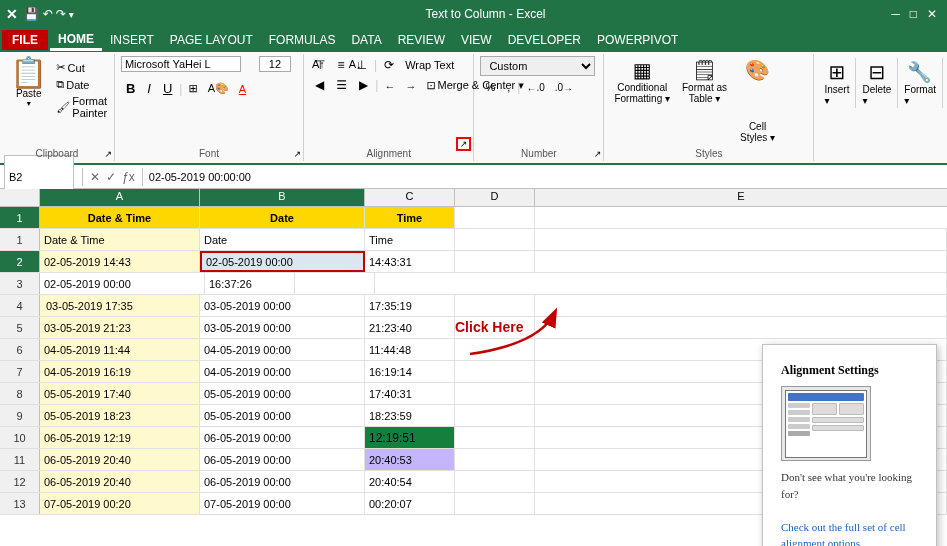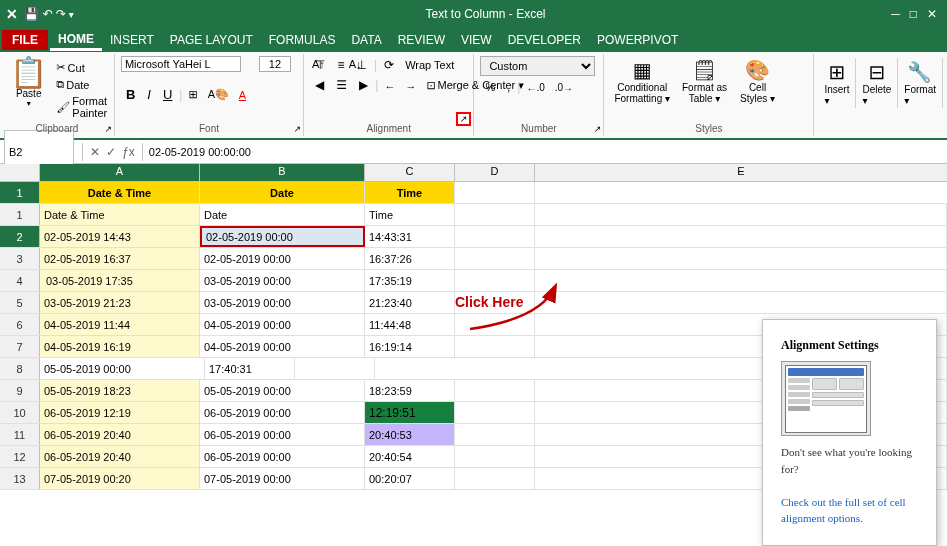--- a/index.html
+++ b/index.html
@@ -63,21 +63,21 @@
             <span style="font-size:11px;">🖌</span>
             <span>Format Painter</span>
           </div>
         </div>
       </div>
       <span style="position:absolute;bottom:2px;left:0;right:0;text-align:center;font-size:10px;color:#555;">Clipboard</span>
       <span style="position:absolute;bottom:2px;right:2px;font-size:9px;cursor:pointer;">↗</span>
     </div>
 
     <div style="display:flex;flex-direction:column;padding:2px 6px 16px 6px;border-right:1px solid #d0d0d0;position:relative;min-width:175px;">
-      <div style="display:flex;align-items:center;gap:18px;margin-bottom:13px;">
+      <div style="display:flex;align-items:center;gap:18px;margin-bottom:7px;">
         <input type="text" value="Microsoft YaHei L" style="border: 1px solid rgb(170, 170, 170); padding: 1px 3px; width: 120px; font-size: 11px;">
         <input type="text" value="12" style="border: 1px solid rgb(170, 170, 170); padding: 1px 3px; width: 32px; font-size: 11px; text-align: center;">
         <button style="background:none;border:1px solid transparent;cursor:pointer;font-size:11px;padding:0 2px;">A↑</button>
         <button style="background:none;border:1px solid transparent;cursor:pointer;font-size:11px;padding:0 2px;">A↓</button>
       </div>
       <div style="display:flex;align-items:center;gap:2px;">
         <button style="background:none;border:1px solid transparent;cursor:pointer;font-size:13px;font-weight:bold;padding:1px 4px;">B</button>
         <button style="background:none;border:1px solid transparent;cursor:pointer;font-size:13px;font-style:italic;padding:1px 4px;">I</button>
         <button style="background:none;border:1px solid transparent;cursor:pointer;font-size:13px;text-decoration:underline;padding:1px 4px;">U</button>
         <span style="color:#ccc;">|</span>
@@ -134,21 +134,21 @@
         <div style="display:flex;flex-direction:column;align-items:center;cursor:pointer;padding:2px 4px;min-width:60px;">
           <span style="font-size:20px;">▦</span>
           <span style="font-size:10px;text-align:center;">Conditional<br>Formatting ▾</span>
         </div>
         <div style="display:flex;flex-direction:column;align-items:center;cursor:pointer;padding:2px 4px;min-width:55px;">
           <span style="font-size:20px;">🗒</span>
           <span style="font-size:10px;text-align:center;">Format as<br>Table ▾</span>
         </div>
         <div style="display:flex;flex-direction:column;align-items:center;cursor:pointer;padding:2px 4px;min-width:45px;">
           <span style="font-size:20px;">🎨</span>
-          <span style="font-size:10px;text-align:center;">Cell<br>Styles ▾</span>
+          <span style="font-size:10px;text-align:center;margin-top:39px;">Cell<br>Styles ▾</span>
         </div>
       </div>
       <span style="position:absolute;bottom:2px;left:0;right:0;text-align:center;font-size:10px;color:#555;">Styles</span>
     </div>
 
     <div style="flex:1;display:flex;align-items:flex-start;padding:4px;">
       <div style="display:flex;flex-direction:column;align-items:center;cursor:pointer;padding:2px 6px;border-right:1px solid #d0d0d0;">
         <span style="font-size:20px;">⊞</span>
         <span style="font-size:10px;">Insert ▾</span>
       </div>
@@ -207,21 +207,20 @@
           <div style="display: flex; border-bottom: 1px solid rgb(224, 224, 224); height: 22px;">
             <div style="width: 40px; min-width: 40px; text-align: center; font-size: 11px; border-right: 1px solid rgb(192, 192, 192); display: flex; align-items: center; justify-content: center; background: rgb(33, 115, 70); color: white;">2</div>
             <div style="width: 160px; min-width: 160px; border-right: 1px solid rgb(224, 224, 224); padding: 1px 4px; font-size: 11px; background: rgb(255, 250, 205); display: flex; align-items: center; overflow: hidden; white-space: nowrap;">02-05-2019 14:43</div>
             <div style="width: 165px; min-width: 165px; border: 2px solid rgb(192, 0, 0); padding: 1px 4px; font-size: 11px; background: rgb(220, 230, 241); display: flex; align-items: center; overflow: hidden; white-space: nowrap;">02-05-2019 00:00</div>
             <div style="width: 90px; min-width: 90px; border-right: 1px solid rgb(224, 224, 224); padding: 1px 4px; font-size: 11px; background: rgb(255, 255, 255); display: flex; align-items: center; overflow: hidden; white-space: nowrap;">14:43:31</div>
             <div style="width: 80px; min-width: 80px; border-right: 1px solid rgb(224, 224, 224); padding: 1px 4px; font-size: 11px; background: rgb(255, 255, 255); display: flex; align-items: center; overflow: hidden; white-space: nowrap;"></div>
             <div style="flex: 1 1 0%; border-right: 1px solid rgb(224, 224, 224); padding: 1px 4px; font-size: 11px; background: rgb(255, 255, 255); display: flex; align-items: center; overflow: hidden; white-space: nowrap;"></div>
           </div>
           <div style="display: flex; border-bottom: 1px solid rgb(224, 224, 224); height: 22px;">
             <div style="width: 40px; min-width: 40px; text-align: center; font-size: 11px; border-right: 1px solid rgb(192, 192, 192); display: flex; align-items: center; justify-content: center; background: rgb(240, 240, 240); color: rgb(51, 51, 51);">3</div>
-            <div style="width: 160px; min-width: 160px; border-right: 1px solid rgb(224, 224, 224); padding: 1px 4px; font-size: 11px; background: rgb(255, 250, 205); display: flex; align-items: center; overflow: hidden; white-space: nowrap;">02-05-2019 16:37</div>
             <div style="width: 165px; min-width: 165px; border-right: 1px solid rgb(224, 224, 224); padding: 1px 4px; font-size: 11px; background: rgb(255, 255, 255); display: flex; align-items: center; overflow: hidden; white-space: nowrap;">02-05-2019 00:00</div>
             <div style="width: 90px; min-width: 90px; border-right: 1px solid rgb(224, 224, 224); padding: 1px 4px; font-size: 11px; background: rgb(255, 255, 255); display: flex; align-items: center; overflow: hidden; white-space: nowrap;">16:37:26</div>
             <div style="width: 80px; min-width: 80px; border-right: 1px solid rgb(224, 224, 224); padding: 1px 4px; font-size: 11px; background: rgb(255, 255, 255); display: flex; align-items: center; overflow: hidden; white-space: nowrap;"></div>
             <div style="flex: 1 1 0%; border-right: 1px solid rgb(224, 224, 224); padding: 1px 4px; font-size: 11px; background: rgb(255, 255, 255); display: flex; align-items: center; overflow: hidden; white-space: nowrap;"></div>
           </div>
           <div style="display: flex; border-bottom: 1px solid rgb(224, 224, 224); height: 22px;">
             <div style="width: 40px; min-width: 40px; text-align: center; font-size: 11px; border-right: 1px solid rgb(192, 192, 192); display: flex; align-items: center; justify-content: center; background: rgb(240, 240, 240); color: rgb(51, 51, 51);">4</div>
             <div style="width: 160px; min-width: 160px; border-right: 1px solid rgb(224, 224, 224); padding: 1px 6px; font-size: 11px; background: rgb(255, 250, 205); display: flex; align-items: center; overflow: hidden; white-space: nowrap;">03-05-2019 17:35</div>
             <div style="width: 165px; min-width: 165px; border-right: 1px solid rgb(224, 224, 224); padding: 1px 4px; font-size: 11px; background: rgb(255, 255, 255); display: flex; align-items: center; overflow: hidden; white-space: nowrap;">03-05-2019 00:00</div>
             <div style="width: 90px; min-width: 90px; border-right: 1px solid rgb(224, 224, 224); padding: 1px 4px; font-size: 11px; background: rgb(255, 255, 255); display: flex; align-items: center; overflow: hidden; white-space: nowrap;">17:35:19</div>
@@ -247,20 +246,21 @@
           <div style="display: flex; border-bottom: 1px solid rgb(224, 224, 224); height: 22px;">
             <div style="width: 40px; min-width: 40px; text-align: center; font-size: 11px; border-right: 1px solid rgb(192, 192, 192); display: flex; align-items: center; justify-content: center; background: rgb(240, 240, 240); color: rgb(51, 51, 51);">7</div>
             <div style="width: 160px; min-width: 160px; border-right: 1px solid rgb(224, 224, 224); padding: 1px 4px; font-size: 11px; background: rgb(255, 250, 205); display: flex; align-items: center; overflow: hidden; white-space: nowrap;">04-05-2019 16:19</div>
             <div style="width: 165px; min-width: 165px; border-right: 1px solid rgb(224, 224, 224); padding: 1px 4px; font-size: 11px; background: rgb(255, 255, 255); display: flex; align-items: center; overflow: hidden; white-space: nowrap;">04-05-2019 00:00</div>
             <div style="width: 90px; min-width: 90px; border-right: 1px solid rgb(224, 224, 224); padding: 1px 4px; font-size: 11px; background: rgb(255, 255, 255); display: flex; align-items: center; overflow: hidden; white-space: nowrap;">16:19:14</div>
             <div style="width: 80px; min-width: 80px; border-right: 1px solid rgb(224, 224, 224); padding: 1px 4px; font-size: 11px; background: rgb(255, 255, 255); display: flex; align-items: center; overflow: hidden; white-space: nowrap;"></div>
             <div style="flex: 1 1 0%; border-right: 1px solid rgb(224, 224, 224); padding: 1px 4px; font-size: 11px; background: rgb(255, 255, 255); display: flex; align-items: center; overflow: hidden; white-space: nowrap;"></div>
           </div>
           <div style="display: flex; border-bottom: 1px solid rgb(224, 224, 224); height: 22px;">
             <div style="width: 40px; min-width: 40px; text-align: center; font-size: 11px; border-right: 1px solid rgb(192, 192, 192); display: flex; align-items: center; justify-content: center; background: rgb(240, 240, 240); color: rgb(51, 51, 51);">8</div>
+            <div style="width: 160px; min-width: 160px; border-right: 1px solid rgb(224, 224, 224); padding: 1px 4px; font-size: 11px; background: rgb(255, 250, 205); display: flex; align-items: center; overflow: hidden; white-space: nowrap;">05-05-2019 17:40</div>
             <div style="width: 165px; min-width: 165px; border-right: 1px solid rgb(224, 224, 224); padding: 1px 4px; font-size: 11px; background: rgb(255, 255, 255); display: flex; align-items: center; overflow: hidden; white-space: nowrap;">05-05-2019 00:00</div>
             <div style="width: 90px; min-width: 90px; border-right: 1px solid rgb(224, 224, 224); padding: 1px 4px; font-size: 11px; background: rgb(255, 255, 255); display: flex; align-items: center; overflow: hidden; white-space: nowrap;">17:40:31</div>
             <div style="width: 80px; min-width: 80px; border-right: 1px solid rgb(224, 224, 224); padding: 1px 4px; font-size: 11px; background: rgb(255, 255, 255); display: flex; align-items: center; overflow: hidden; white-space: nowrap;"></div>
             <div style="flex: 1 1 0%; border-right: 1px solid rgb(224, 224, 224); padding: 1px 4px; font-size: 11px; background: rgb(255, 255, 255); display: flex; align-items: center; overflow: hidden; white-space: nowrap;"></div>
           </div>
           <div style="display: flex; border-bottom: 1px solid rgb(224, 224, 224); height: 22px;">
             <div style="width: 40px; min-width: 40px; text-align: center; font-size: 11px; border-right: 1px solid rgb(192, 192, 192); display: flex; align-items: center; justify-content: center; background: rgb(240, 240, 240); color: rgb(51, 51, 51);">9</div>
             <div style="width: 160px; min-width: 160px; border-right: 1px solid rgb(224, 224, 224); padding: 1px 4px; font-size: 11px; background: rgb(255, 250, 205); display: flex; align-items: center; overflow: hidden; white-space: nowrap;">05-05-2019 18:23</div>
             <div style="width: 165px; min-width: 165px; border-right: 1px solid rgb(224, 224, 224); padding: 1px 4px; font-size: 11px; background: rgb(255, 255, 255); display: flex; align-items: center; overflow: hidden; white-space: nowrap;">05-05-2019 00:00</div>
             <div style="width: 90px; min-width: 90px; border-right: 1px solid rgb(224, 224, 224); padding: 1px 4px; font-size: 11px; background: rgb(255, 255, 255); display: flex; align-items: center; overflow: hidden; white-space: nowrap;">18:23:59</div>

